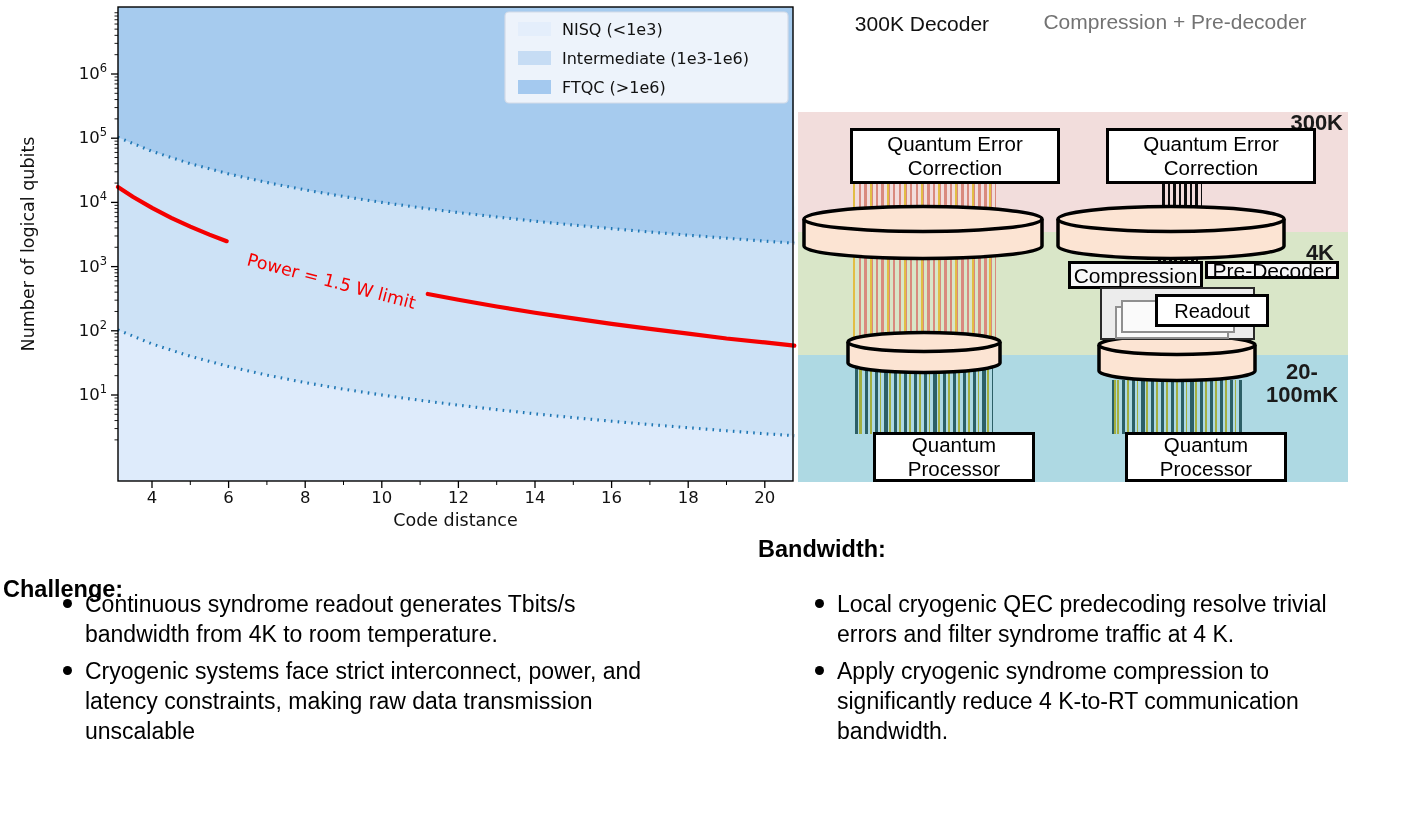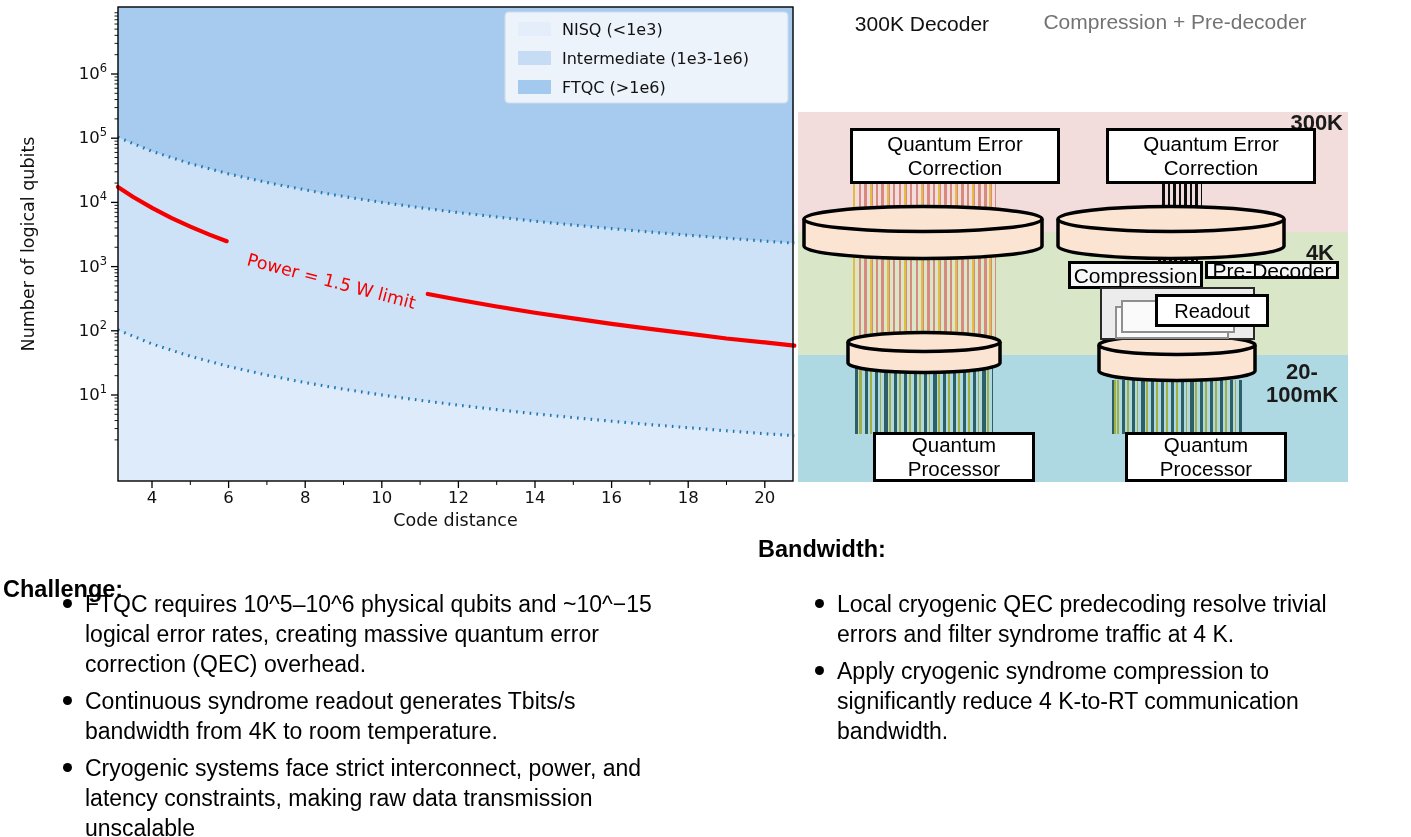--- a/index.html
+++ b/index.html
@@ -210,23 +210,20 @@
     <div class="dbox" style="left:25px;top:5px;width:114px;height:33px;border-width:3px;font-size:20px;text-align:right;">Readout</div>
   </div>
 
   <div class="dbox" style="left:845px;top:432px;width:162px;height:50px;">Quantum
 Processor</div>
   <div class="dbox" style="left:1097px;top:432px;width:162px;height:50px;">Quantum
 Processor</div>
 
   <div class="note-h" style="left:3px;top:536px;margin-top:40px;">Challenge:</div>
   <ul class="notes" style="left:61px;top:589px;width:680px;">
-    <li>FTQC requires 10^5–10^6 physical qubits and ~10^−15
-logical error rates, creating massive quantum error
-correction (QEC) overhead.</li>
     <li>Continuous syndrome readout generates Tbits/s
 bandwidth from 4K to room temperature.</li>
     <li>Cryogenic systems face strict interconnect, power, and
 latency constraints, making raw data transmission
 unscalable</li>
   </ul>
 
   <div class="note-h" style="left:758px;top:536px;">Bandwidth:</div>
   <ul class="notes" style="left:813px;top:589px;width:610px;">
     <li>Local cryogenic QEC predecoding resolve trivial

